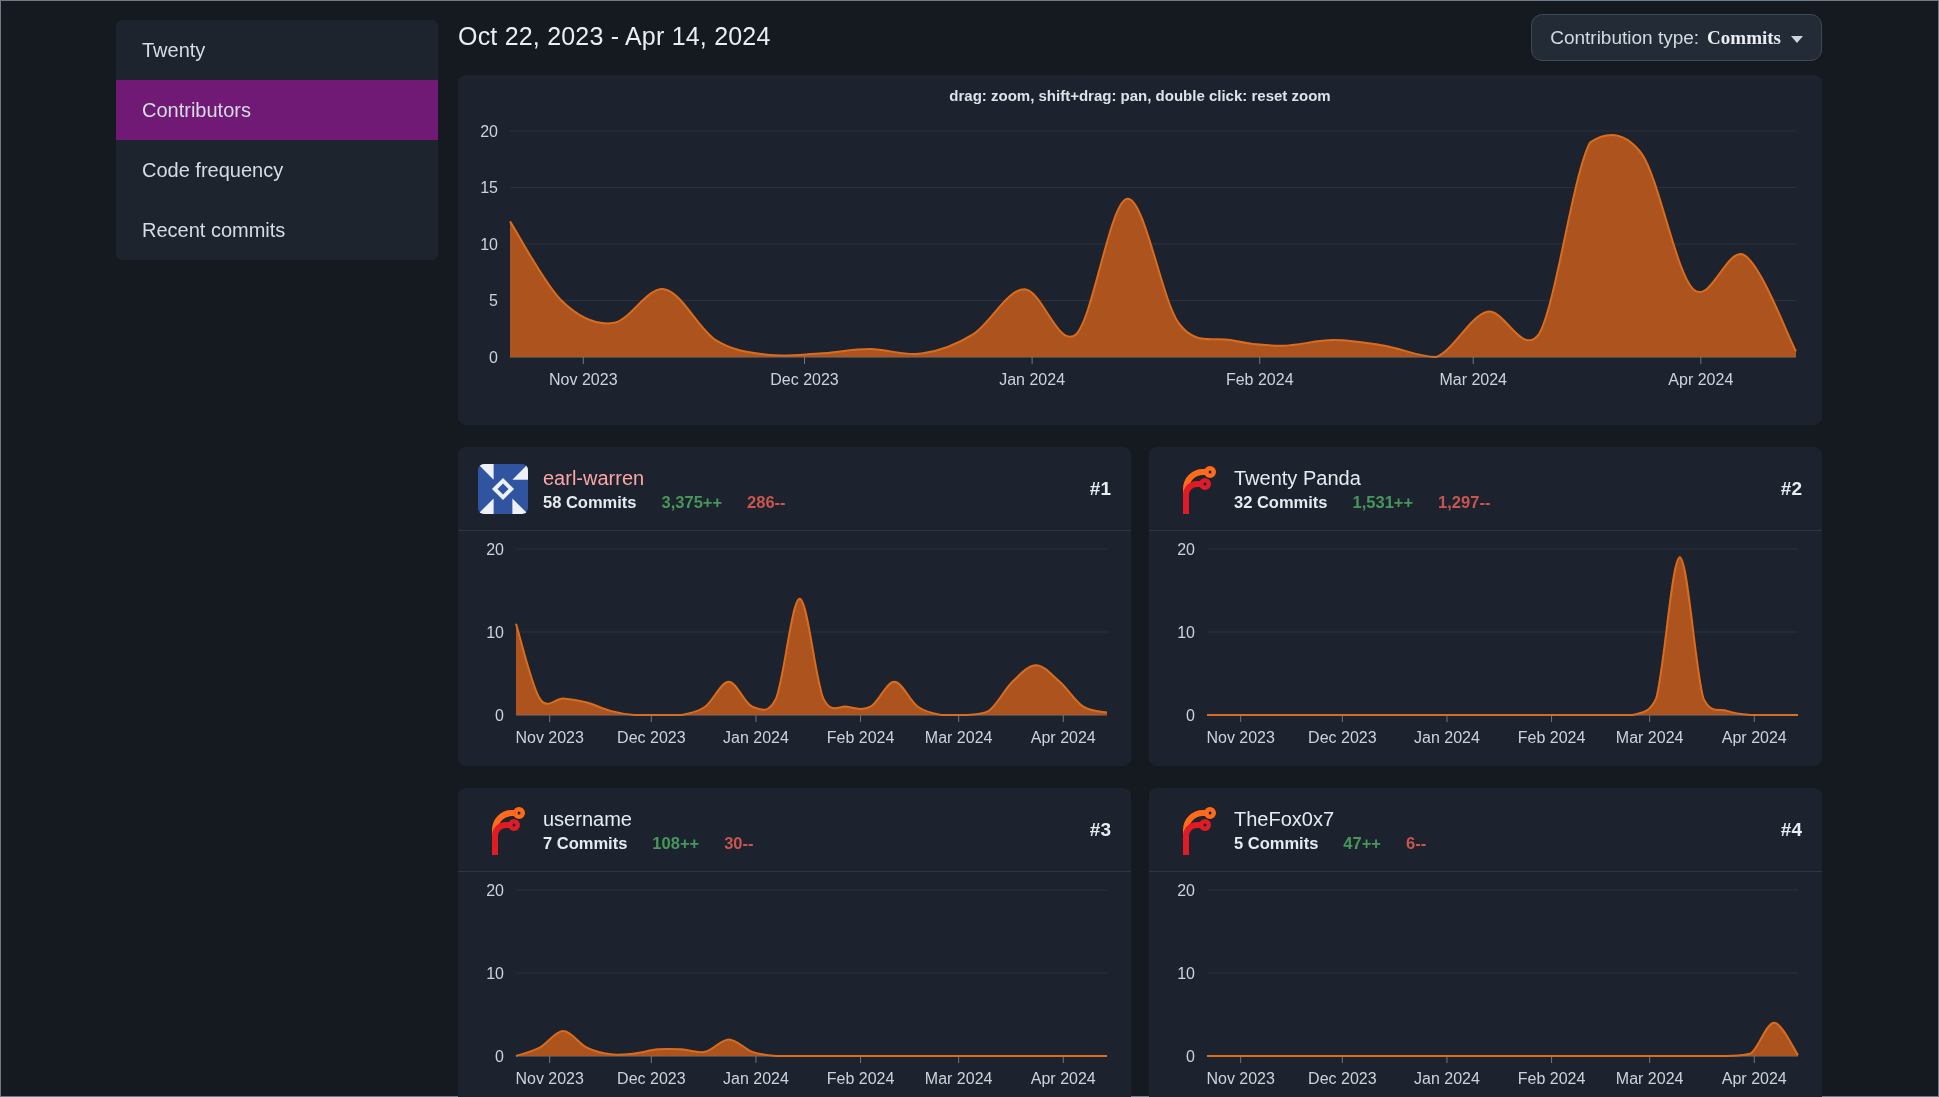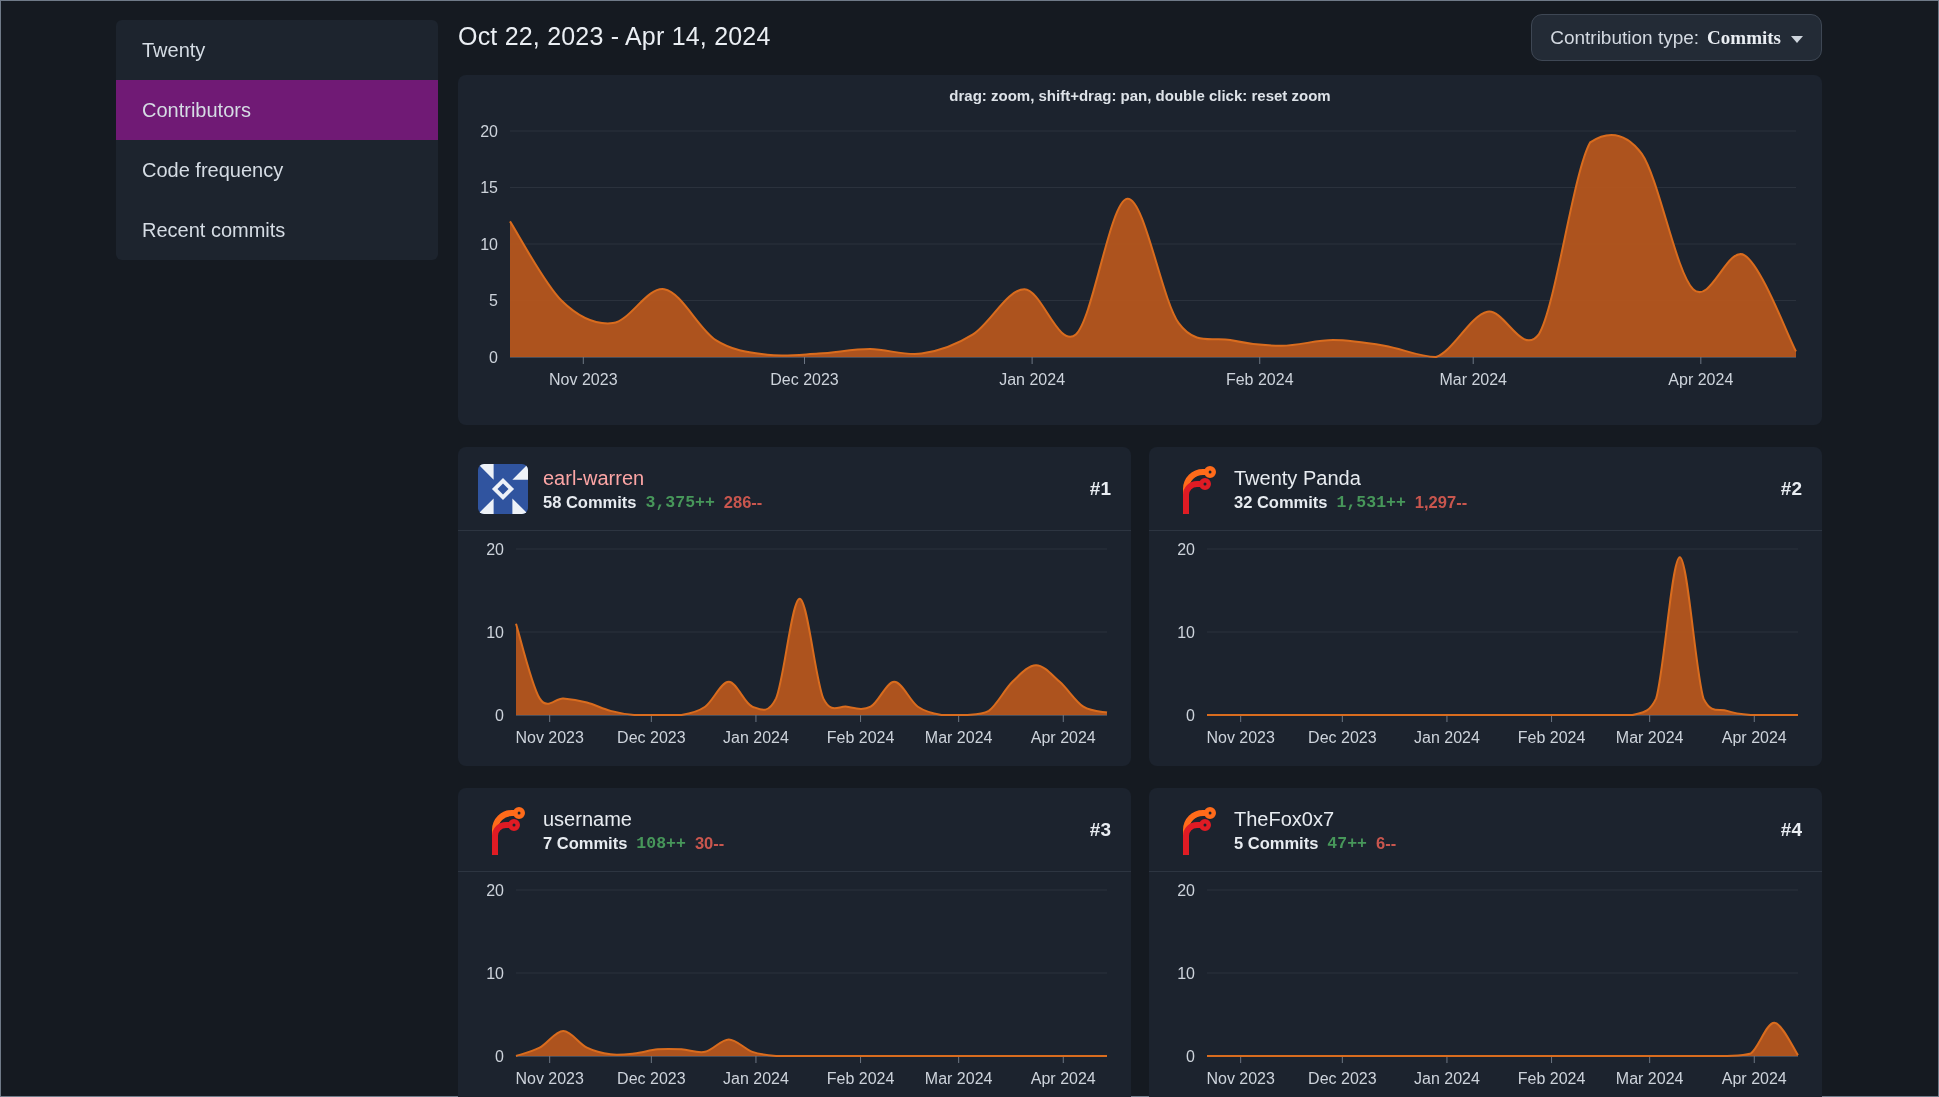--- a/index.html
+++ b/index.html
@@ -48,23 +48,23 @@
   .cards{ display:grid; grid-template-columns:1fr 1fr; gap:22px 18px; margin-top:22px; }
   .card{ background:#1c232e; border-radius:8px; height:319px; overflow:hidden; }
   .card-head{
     position:relative; display:flex; align-items:center; gap:15px;
     height:84px; padding:0 20px; border-bottom:1px solid #2d3541;
   }
   .avatar{ width:50px; height:50px; border-radius:6px; overflow:hidden; flex:none; display:block; }
   .avatar svg{ width:100%; height:100%; display:block; }
   .cname{ font-size:20px; color:#e7ebf0; line-height:1.25; cursor:pointer; }
   .cname.orange{ color:#fca5a5; }
-  .cstats{ display:flex; gap:9px; font-size:16.5px; font-weight:700; margin-top:2px; }
+  .cstats{ display:flex; gap:25px; font-size:16.5px; font-weight:700; margin-top:2px; }
   .cstats .commits{ color:#e7ebf0; }
-  .cstats .adds{ color:var(--green,#47975a);font-family:Liberation Mono, monospace; }
+  .cstats .adds{ color:var(--green,#47975a); }
   .cstats .dels{ color:var(--red,#c9564e); }
   .rank{ margin-left:auto; font-weight:700; font-size:19px; color:#e9edf2; }
   .chart-mini{ width:100%; height:230px; }
   svg{ display:block; }
   svg text.tk{ fill:#cdd3db; font-size:16px; font-family:"Liberation Sans", sans-serif; }
 </style>
 </head>
 <body>
 
 <nav class="sidebar">

